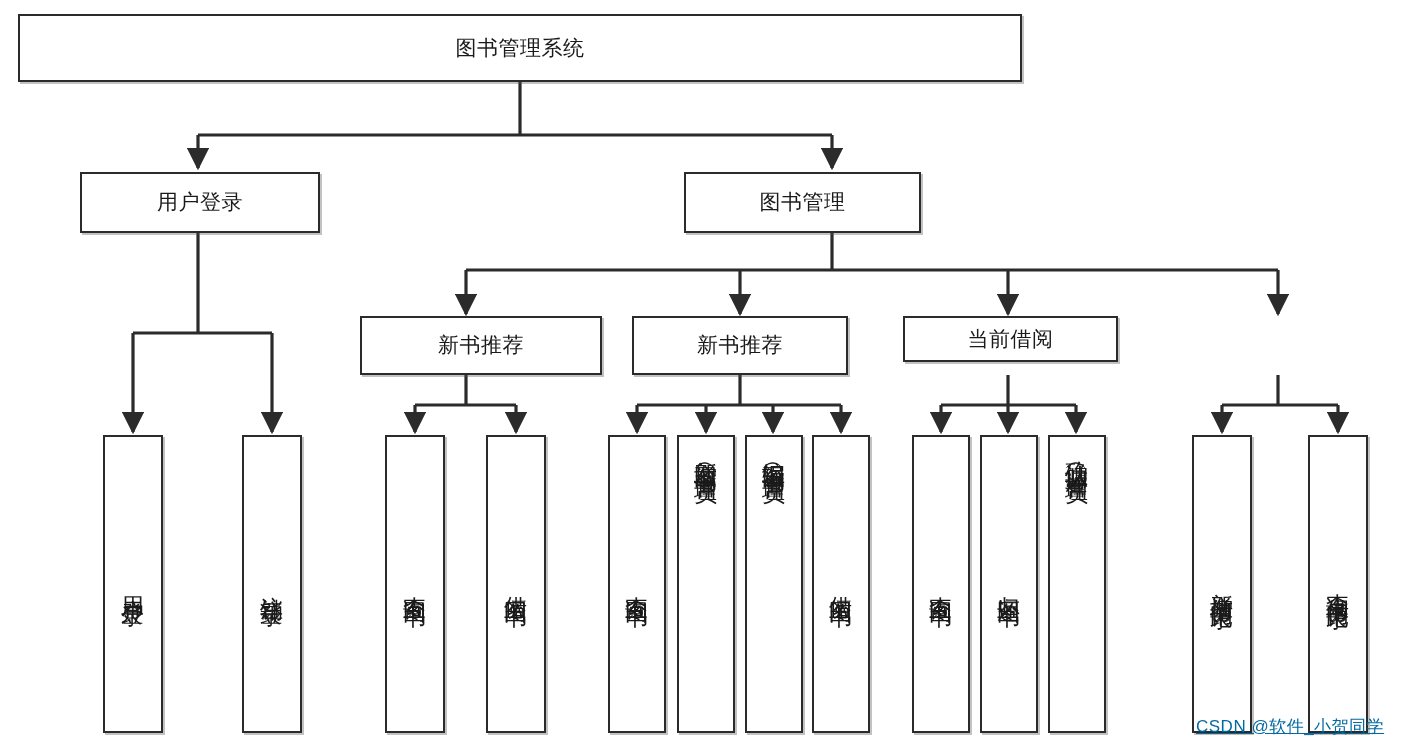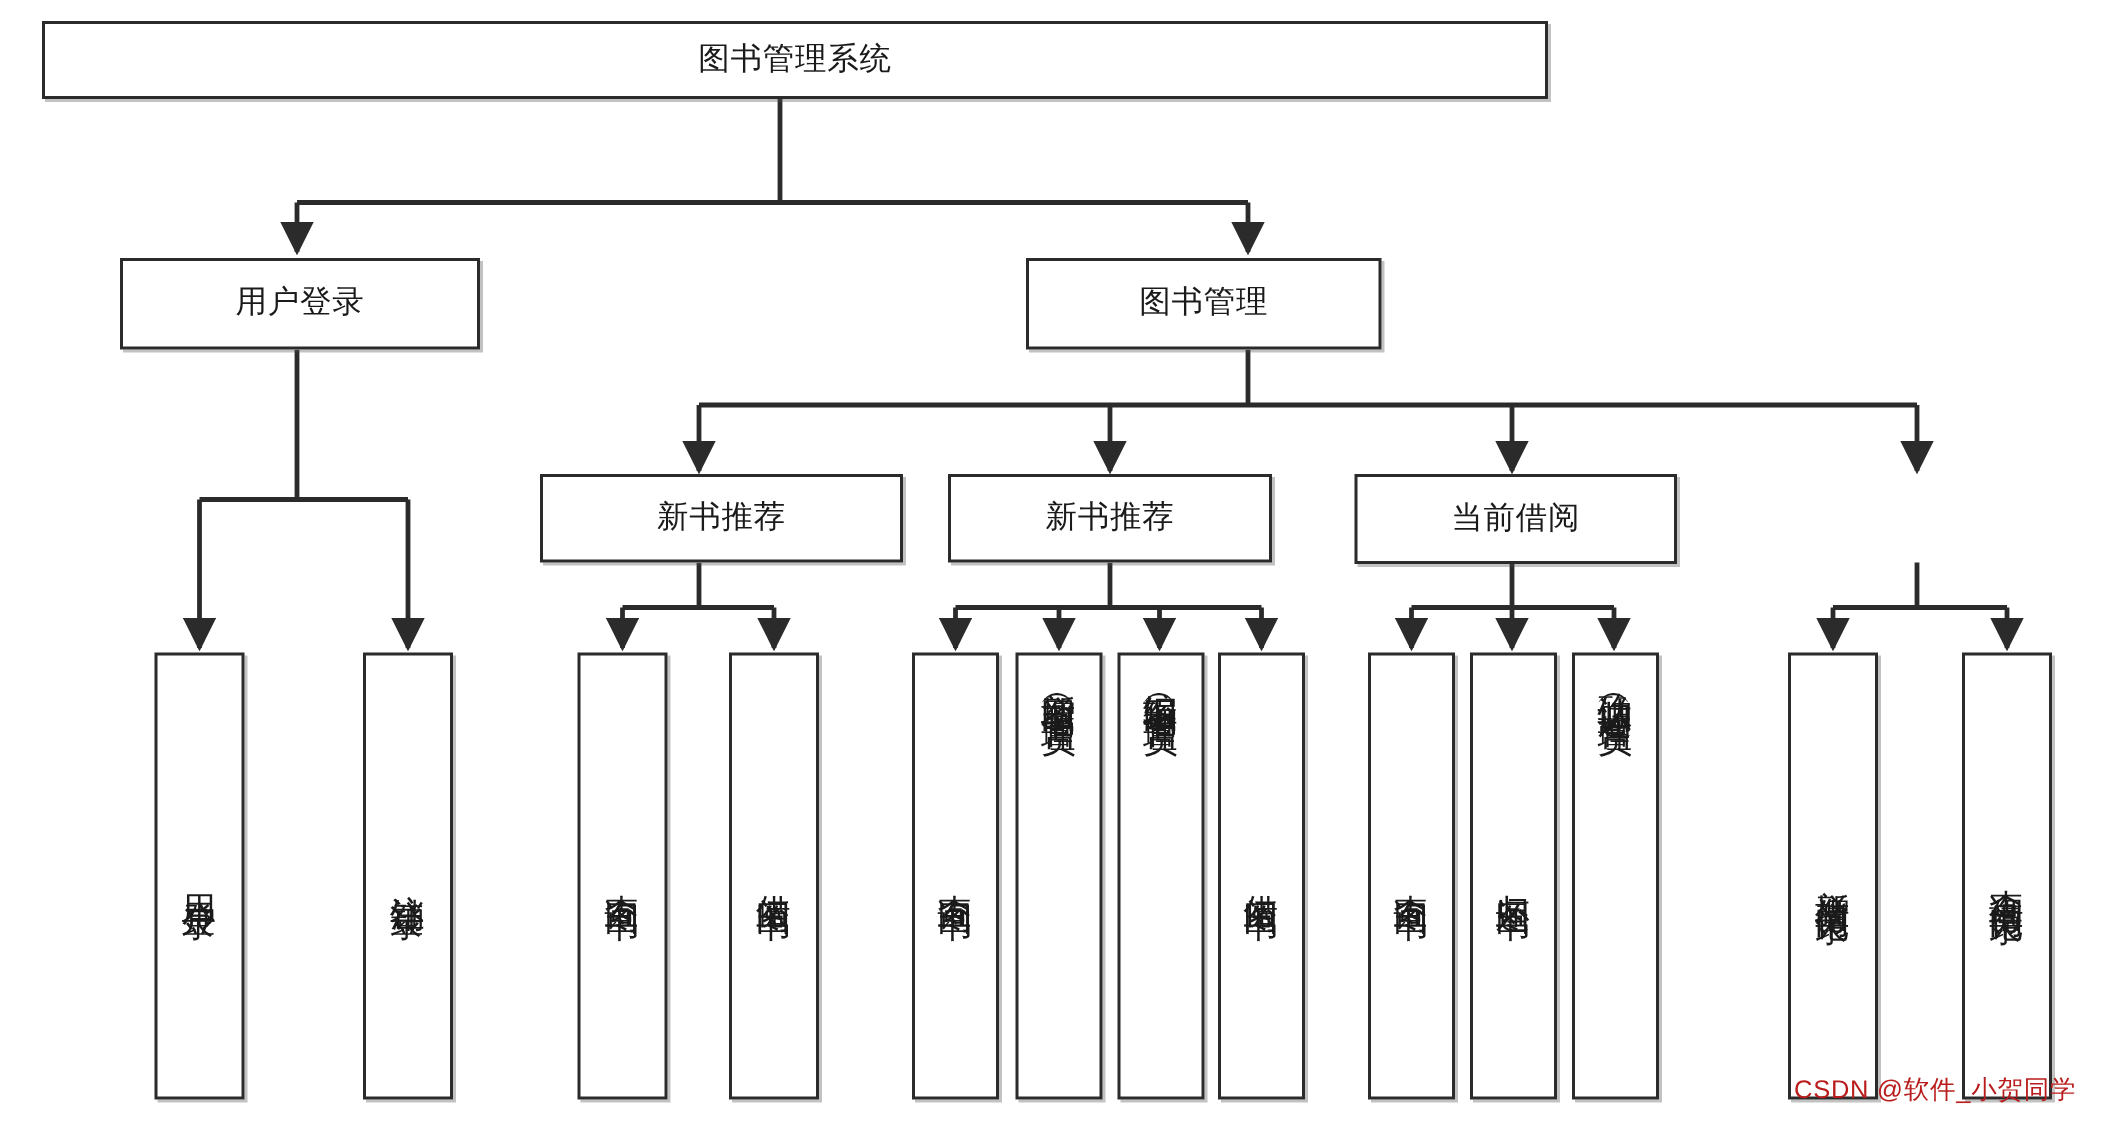--- a/index.html
+++ b/index.html
@@ -56,25 +56,26 @@
     font-size: 23px;
     line-height: 1.05;
     letter-spacing: 3px;
   }
   .node-box.vertical.centered {
     align-items: center;
     padding-top: 0;
   }
   .watermark {
     position: absolute;
-    color: #b91c1c;
+    color: #0369a1;
     font-size: 17px;
     letter-spacing: 0.5px;
     white-space: nowrap;
     user-select: none;
+    text-decoration: underline;
   }
 </style>
 </head>
 <body>
 
 <div id="diagram-root">
 
   <svg class="diagram-canvas" viewBox="0 0 1405 747">
     <defs>
       <marker id="arrow" viewBox="0 0 10 10" refX="9" refY="5" markerWidth="7" markerHeight="7" orient="auto-start-reverse">
@@ -118,41 +119,41 @@
       <path d="M 1008 405 L 1008 432" marker-end="url(#arrow)"></path>
       <path d="M 1076 405 L 1076 432" marker-end="url(#arrow)"></path>
 
       <path d="M 1278 375 L 1278 405"></path>
       <path d="M 1222 405 L 1338 405"></path>
       <path d="M 1222 405 L 1222 432" marker-end="url(#arrow)"></path>
       <path d="M 1338 405 L 1338 432" marker-end="url(#arrow)"></path>
     </g>
   </svg>
 
-  <div class="node-box horizontal" style="left:28px; top:14px; width:1004px; height:52px;">
+  <div class="node-box horizontal" style="left:18px; top:14px; width:1004px; height:68px;">
     <span class="node-label">图书管理系统</span>
   </div>
 
   <div class="node-box horizontal" style="left:80px; top:172px; width:240px; height:61px;">
     <span class="node-label">用户登录</span>
   </div>
 
   <div class="node-box horizontal" style="left:684px; top:172px; width:237px; height:61px;">
     <span class="node-label">图书管理</span>
   </div>
 
   <div class="node-box horizontal" style="left:360px; top:316px; width:242px; height:59px;">
     <span class="node-label">新书推荐</span>
   </div>
 
   <div class="node-box horizontal" style="left:632px; top:316px; width:216px; height:59px;">
     <span class="node-label">新书推荐</span>
   </div>
 
-  <div class="node-box horizontal" style="left:903px; top:316px; width:215px; height:60px;">
+  <div class="node-box horizontal" style="left:903px; top:316px; width:215px; height:46px;">
     <span class="node-label">当前借阅</span>
   </div>
 
 
   <div class="node-box vertical centered" style="left:103px; top:435px; width:60px; height:298px;">
     <span class="node-label">用户登录</span>
   </div>
 
   <div class="node-box vertical centered" style="left:242px; top:435px; width:60px; height:298px;">
     <span class="node-label">注销登录</span>

